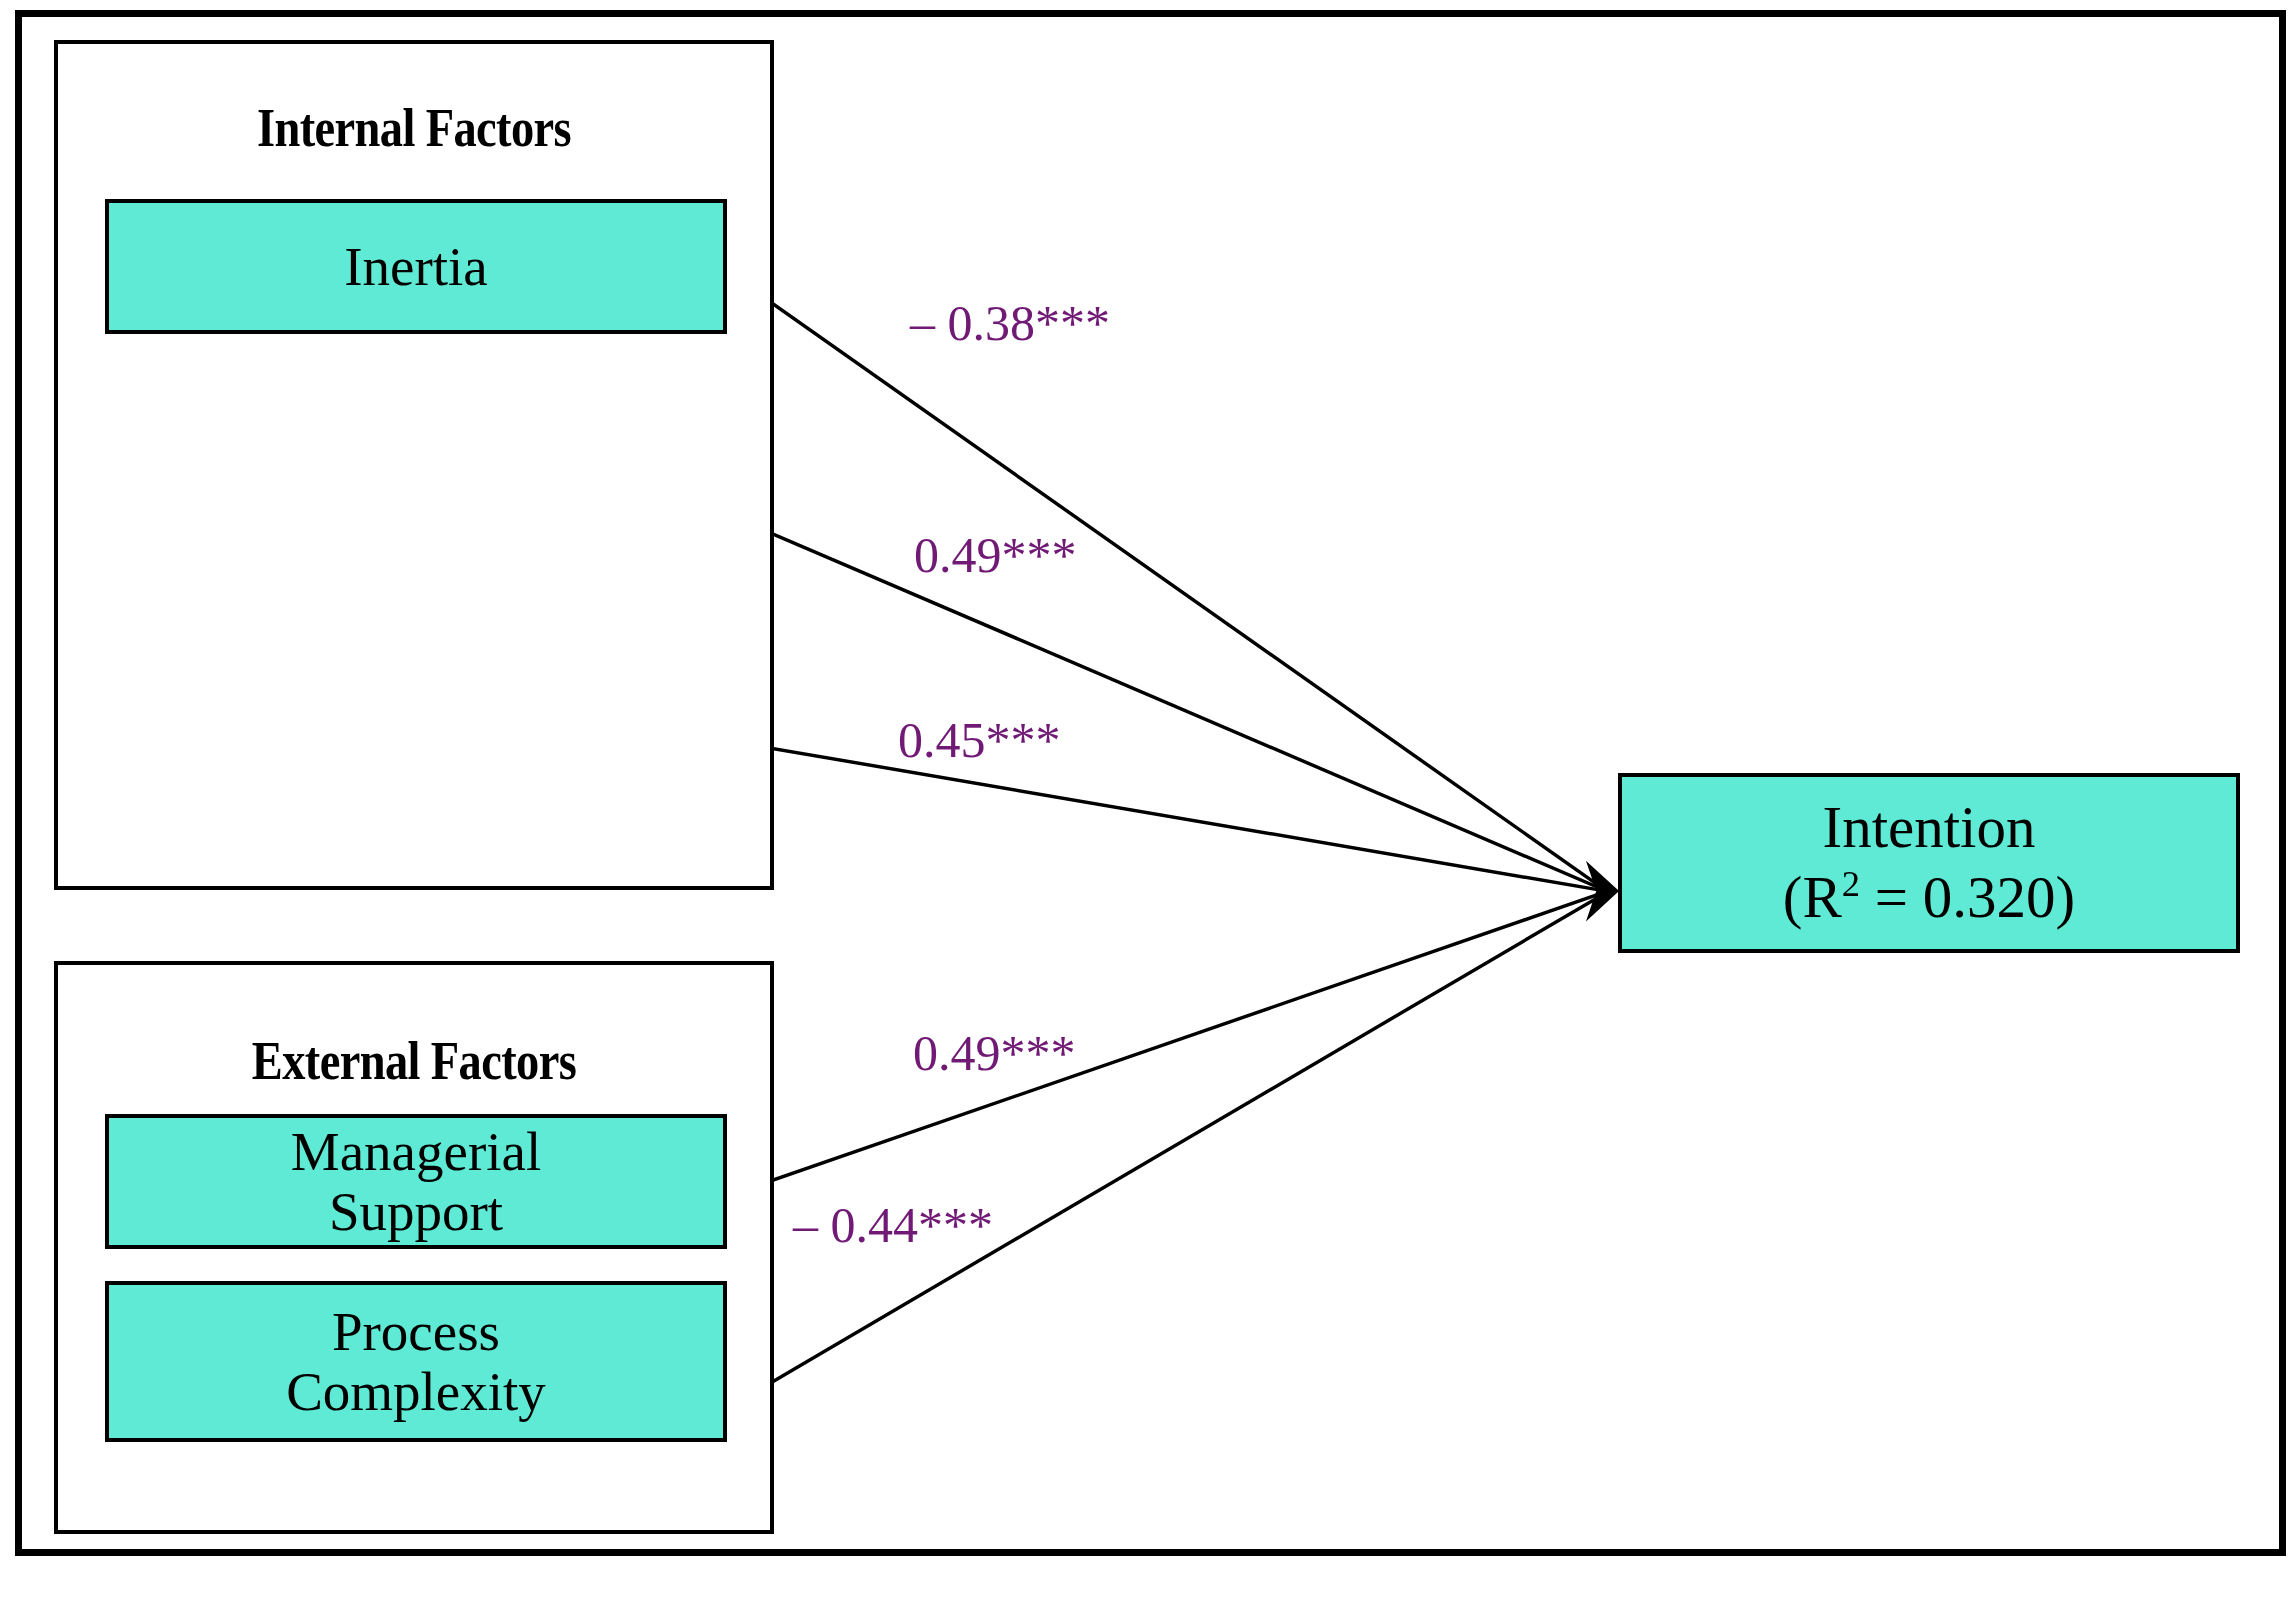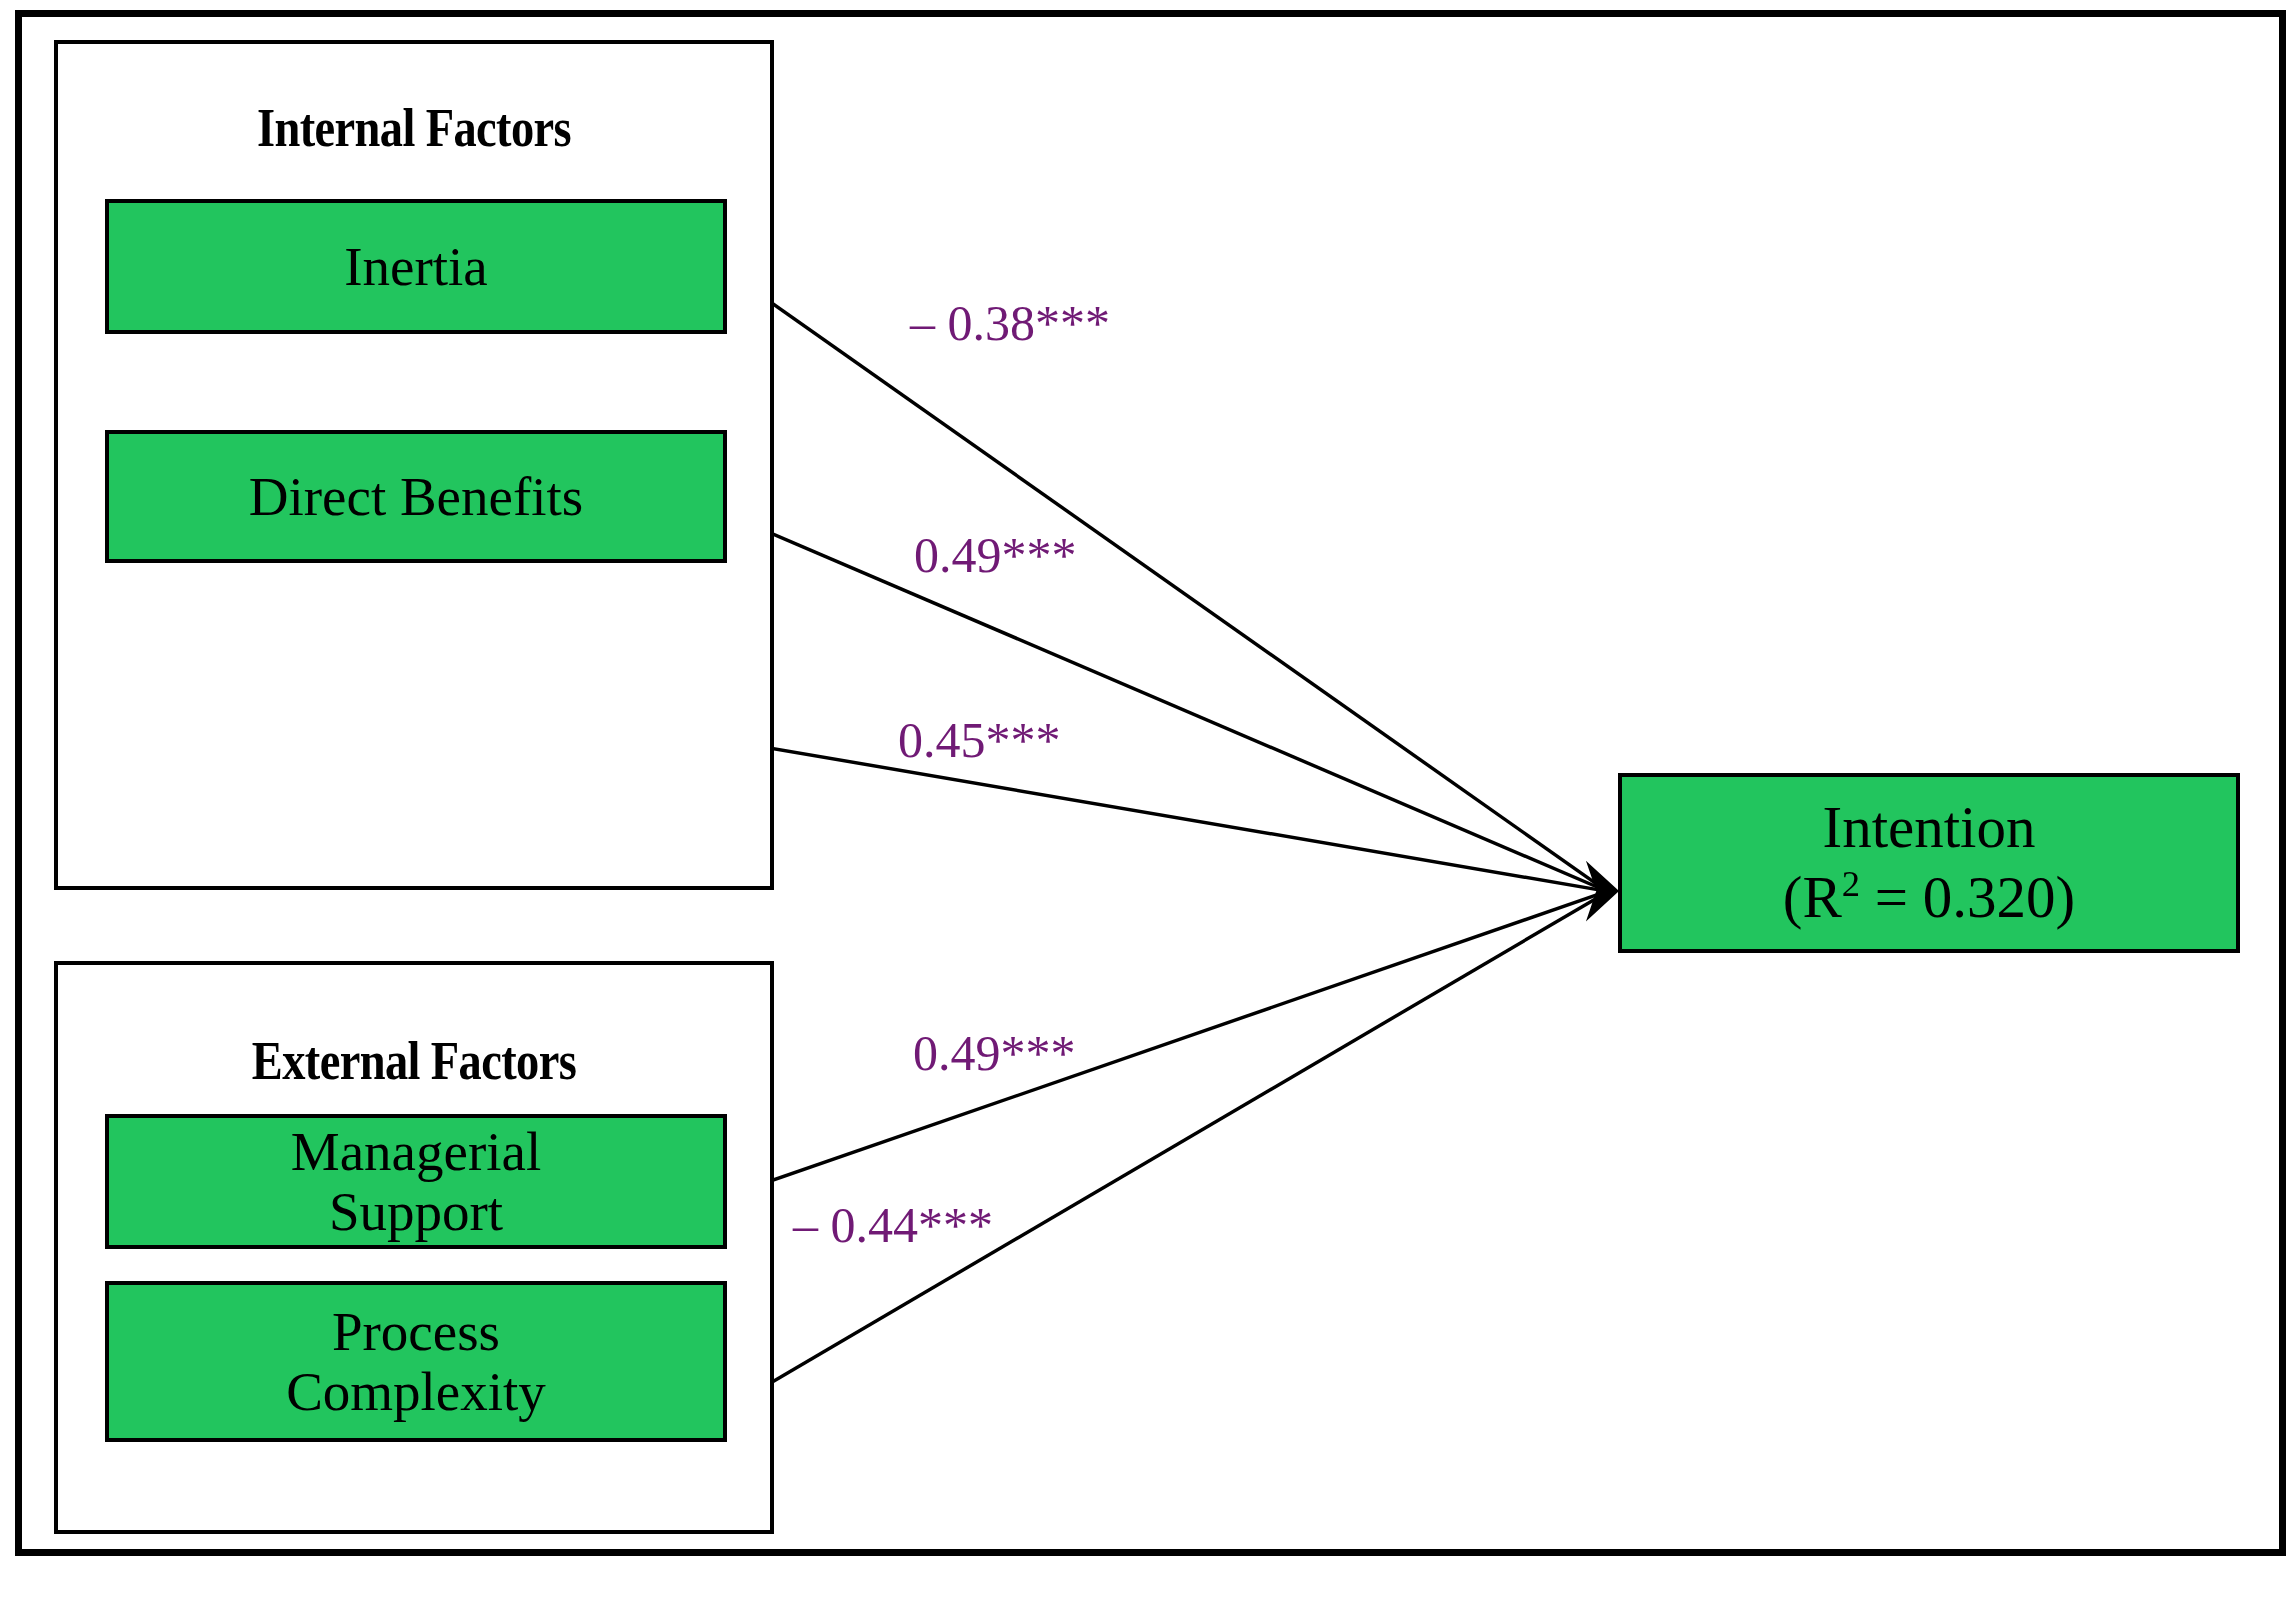--- a/index.html
+++ b/index.html
@@ -62,21 +62,21 @@
     transform: scaleX(0.86);
   }
   #title-internal { top: 57px; }
   #title-external { top: 69px; }
 
   
   .construct-box {
     position: absolute;
     border: 4.1px solid #000000;
     box-sizing: border-box;
-    background: #22c55e;
+    background: #5eead4;
     display: flex;
     align-items: center;
     justify-content: center;
     text-align: center;
     color: #000000;
     font-family: "Liberation Serif", "DejaVu Serif", serif;
     font-size: 55px;
     line-height: 1.08;
     white-space: pre-line;
   }
@@ -142,21 +142,20 @@
     <line x1="1052" y1="2040" x2="2320" y2="1296" stroke="#000000" stroke-width="5"></line>
     <polygon points="2297,1246 2345,1290 2297,1334 2312,1290" fill="#000000"></polygon>
   </svg>
 
   <div class="group-panel" id="panel-internal">
     <div class="group-title" id="title-internal">Internal Factors</div>
   </div>
 
   <div class="construct-box" id="box-inertia">Inertia</div>
 
-  <div class="construct-box" id="box-direct-benefits">Direct Benefits</div>
 
 
   <div class="group-panel" id="panel-external">
     <div class="group-title" id="title-external">External Factors</div>
   </div>
 
   <div class="construct-box" id="box-managerial-support">Managerial
 Support</div>
 
   <div class="construct-box" id="box-process-complexity">Process

